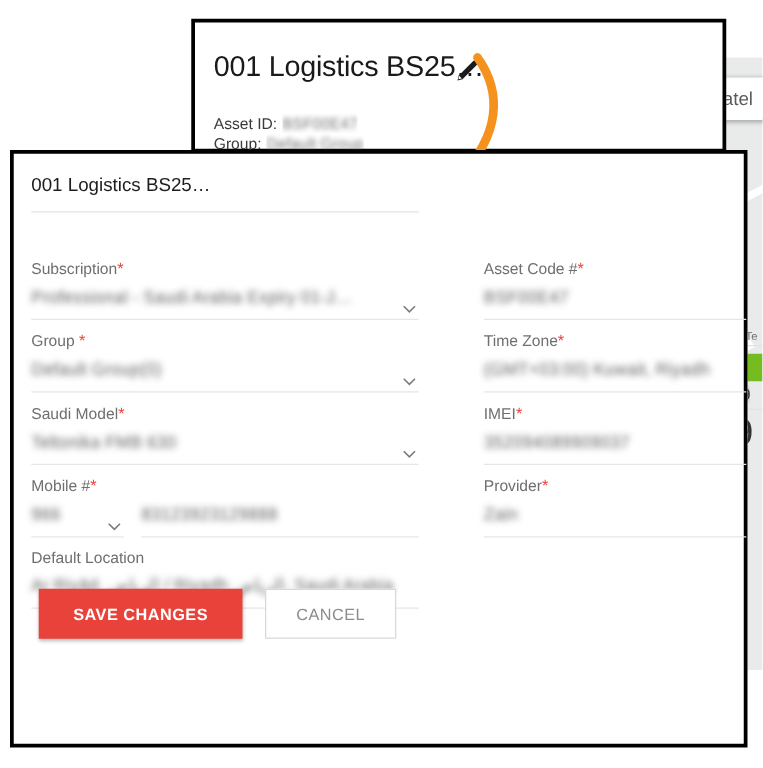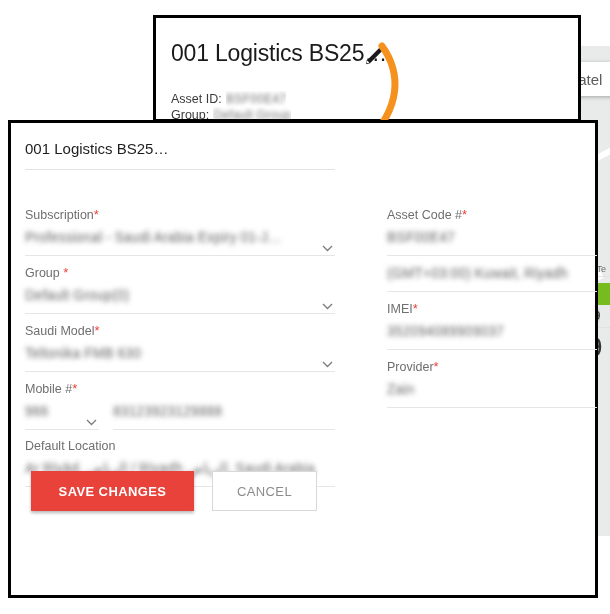--- a/index.html
+++ b/index.html
@@ -315,20 +315,21 @@
 
   <div class="col" id="col-right">
 
     <div class="field">
       <div class="field-label"><span>Asset Code #</span><span class="req">*</span></div>
       <div class="field-value blur-strong">BSF00E47</div>
       <div class="field-underline"></div>
     </div>
 
     <div class="field">
+      <div class="field-label"><span>Time Zone</span><span class="req">*</span></div>
       <div class="field-value blur-strong">(GMT+03:00) Kuwait, Riyadh</div>
       <div class="field-underline"></div>
     </div>
 
     <div class="field">
       <div class="field-label"><span>IMEI</span><span class="req">*</span></div>
       <div class="field-value blur-strong">352094089909037</div>
       <div class="field-underline"></div>
     </div>
 

